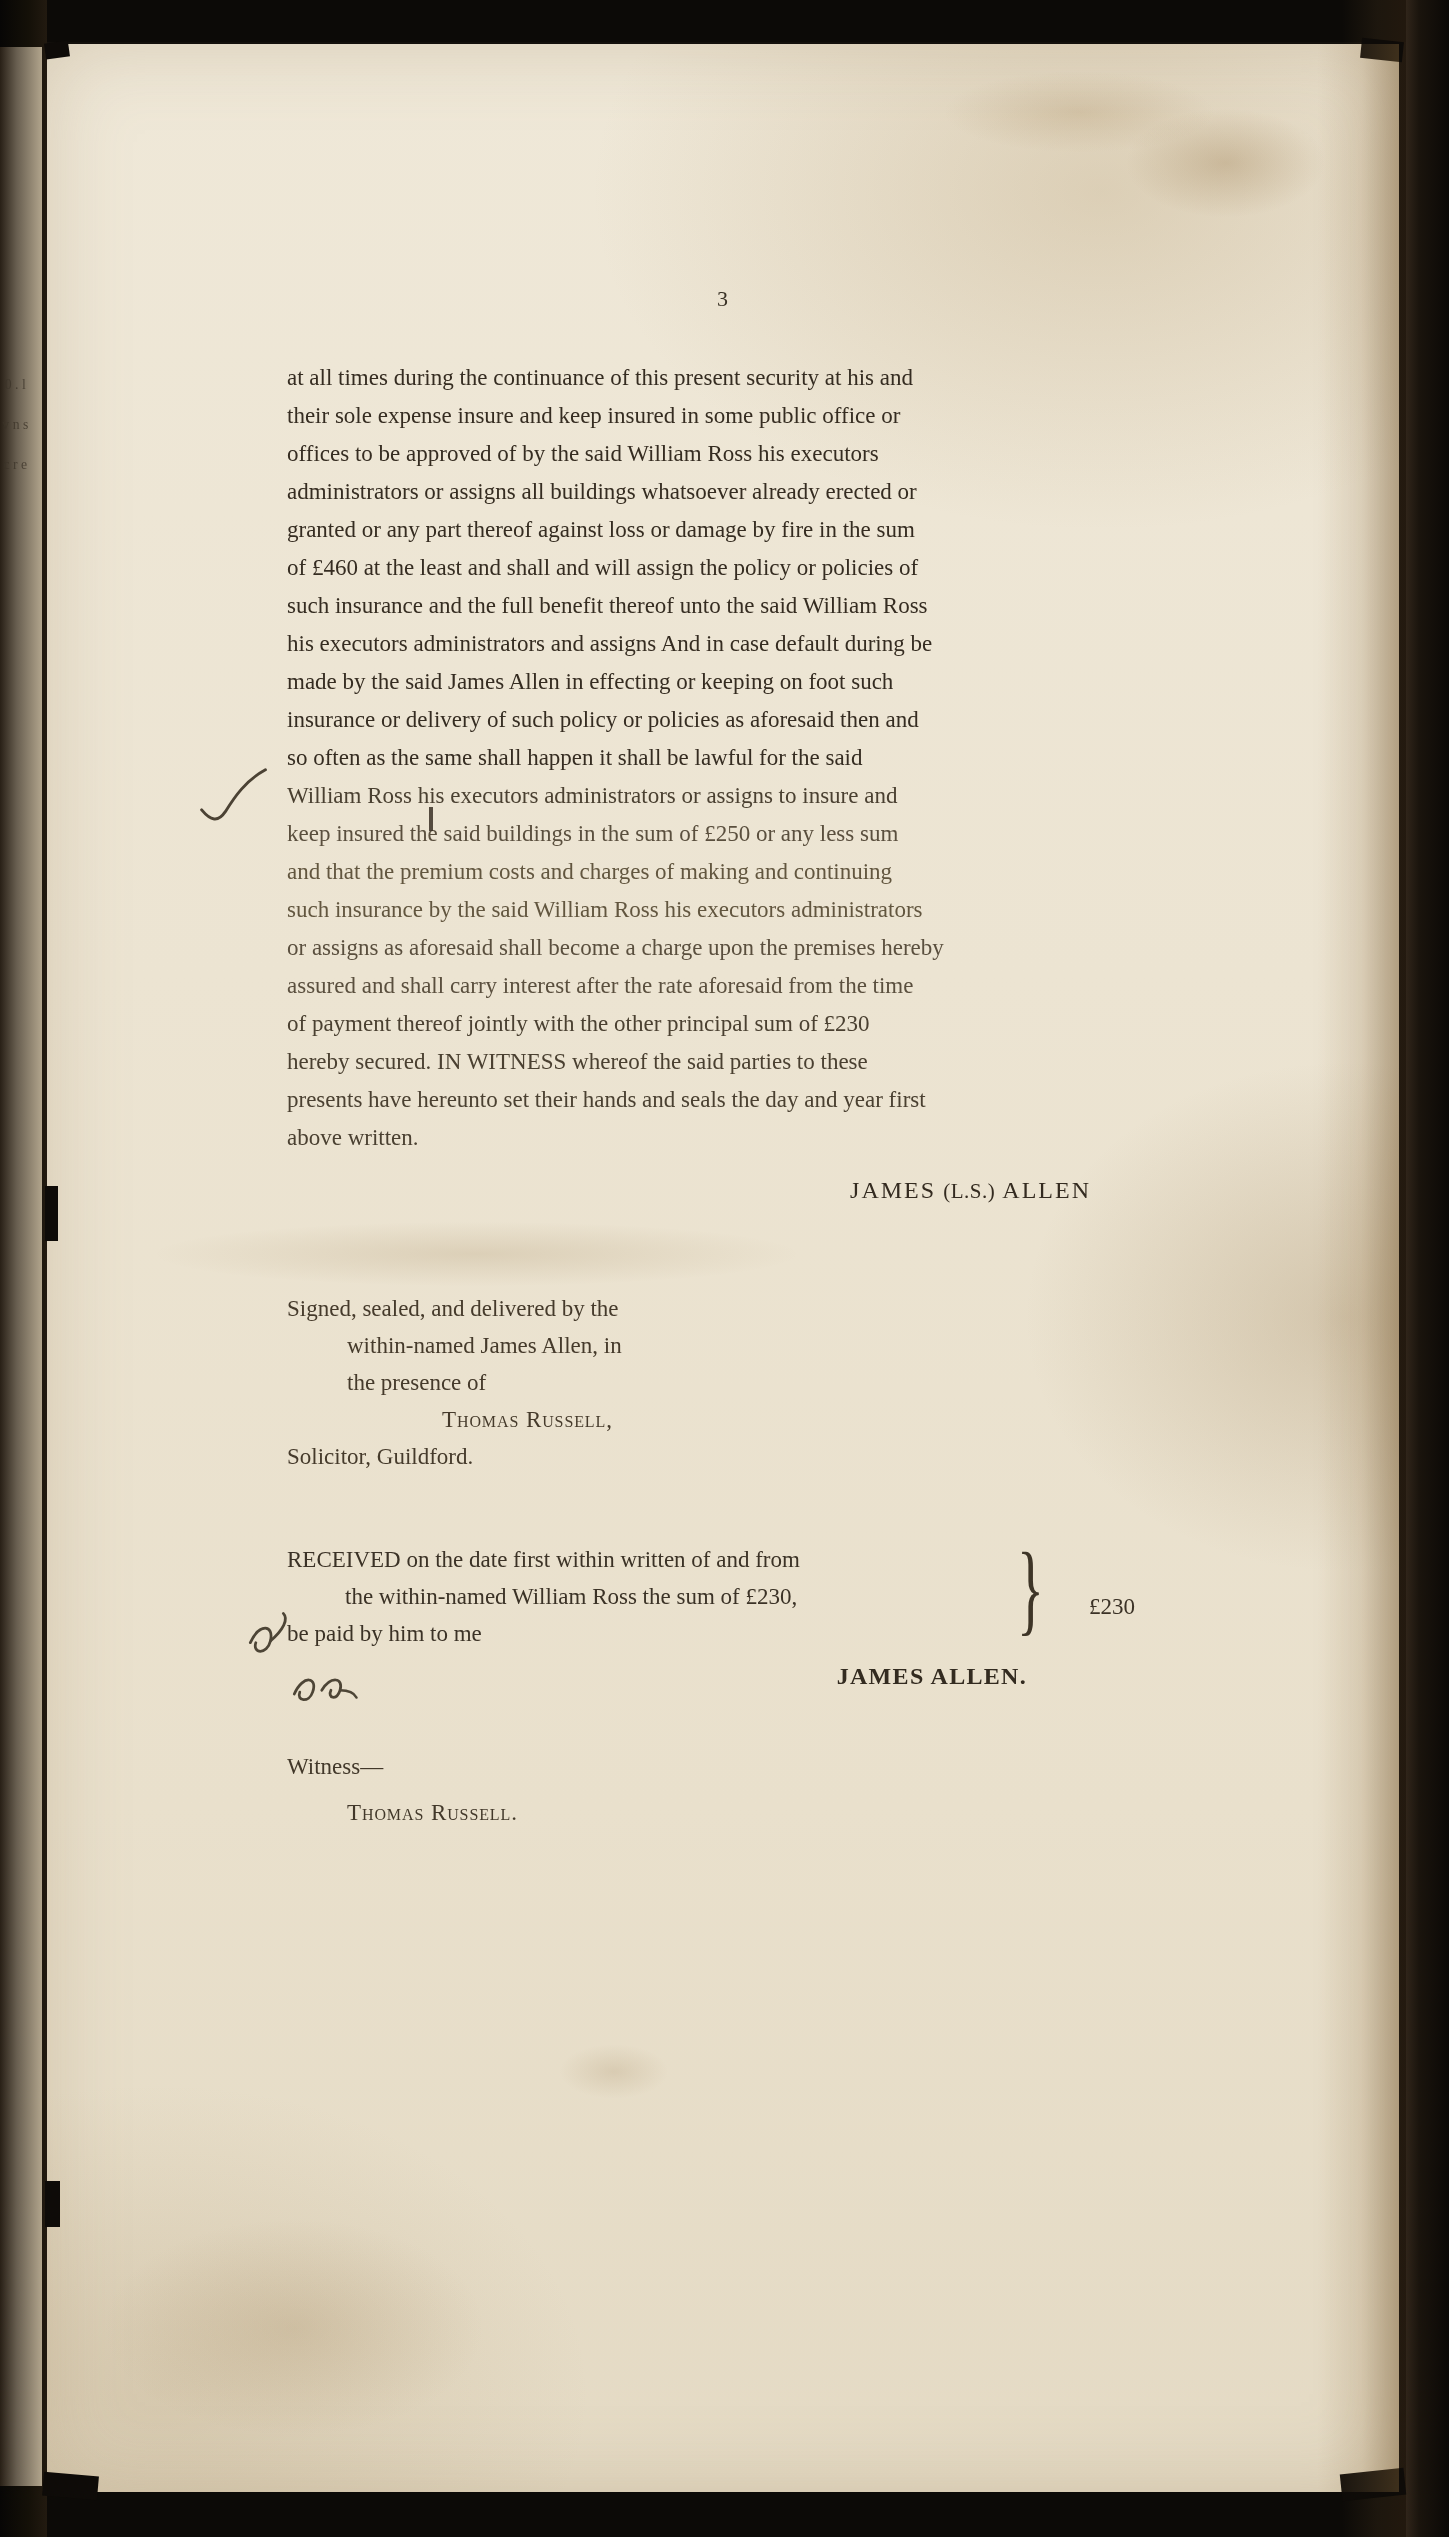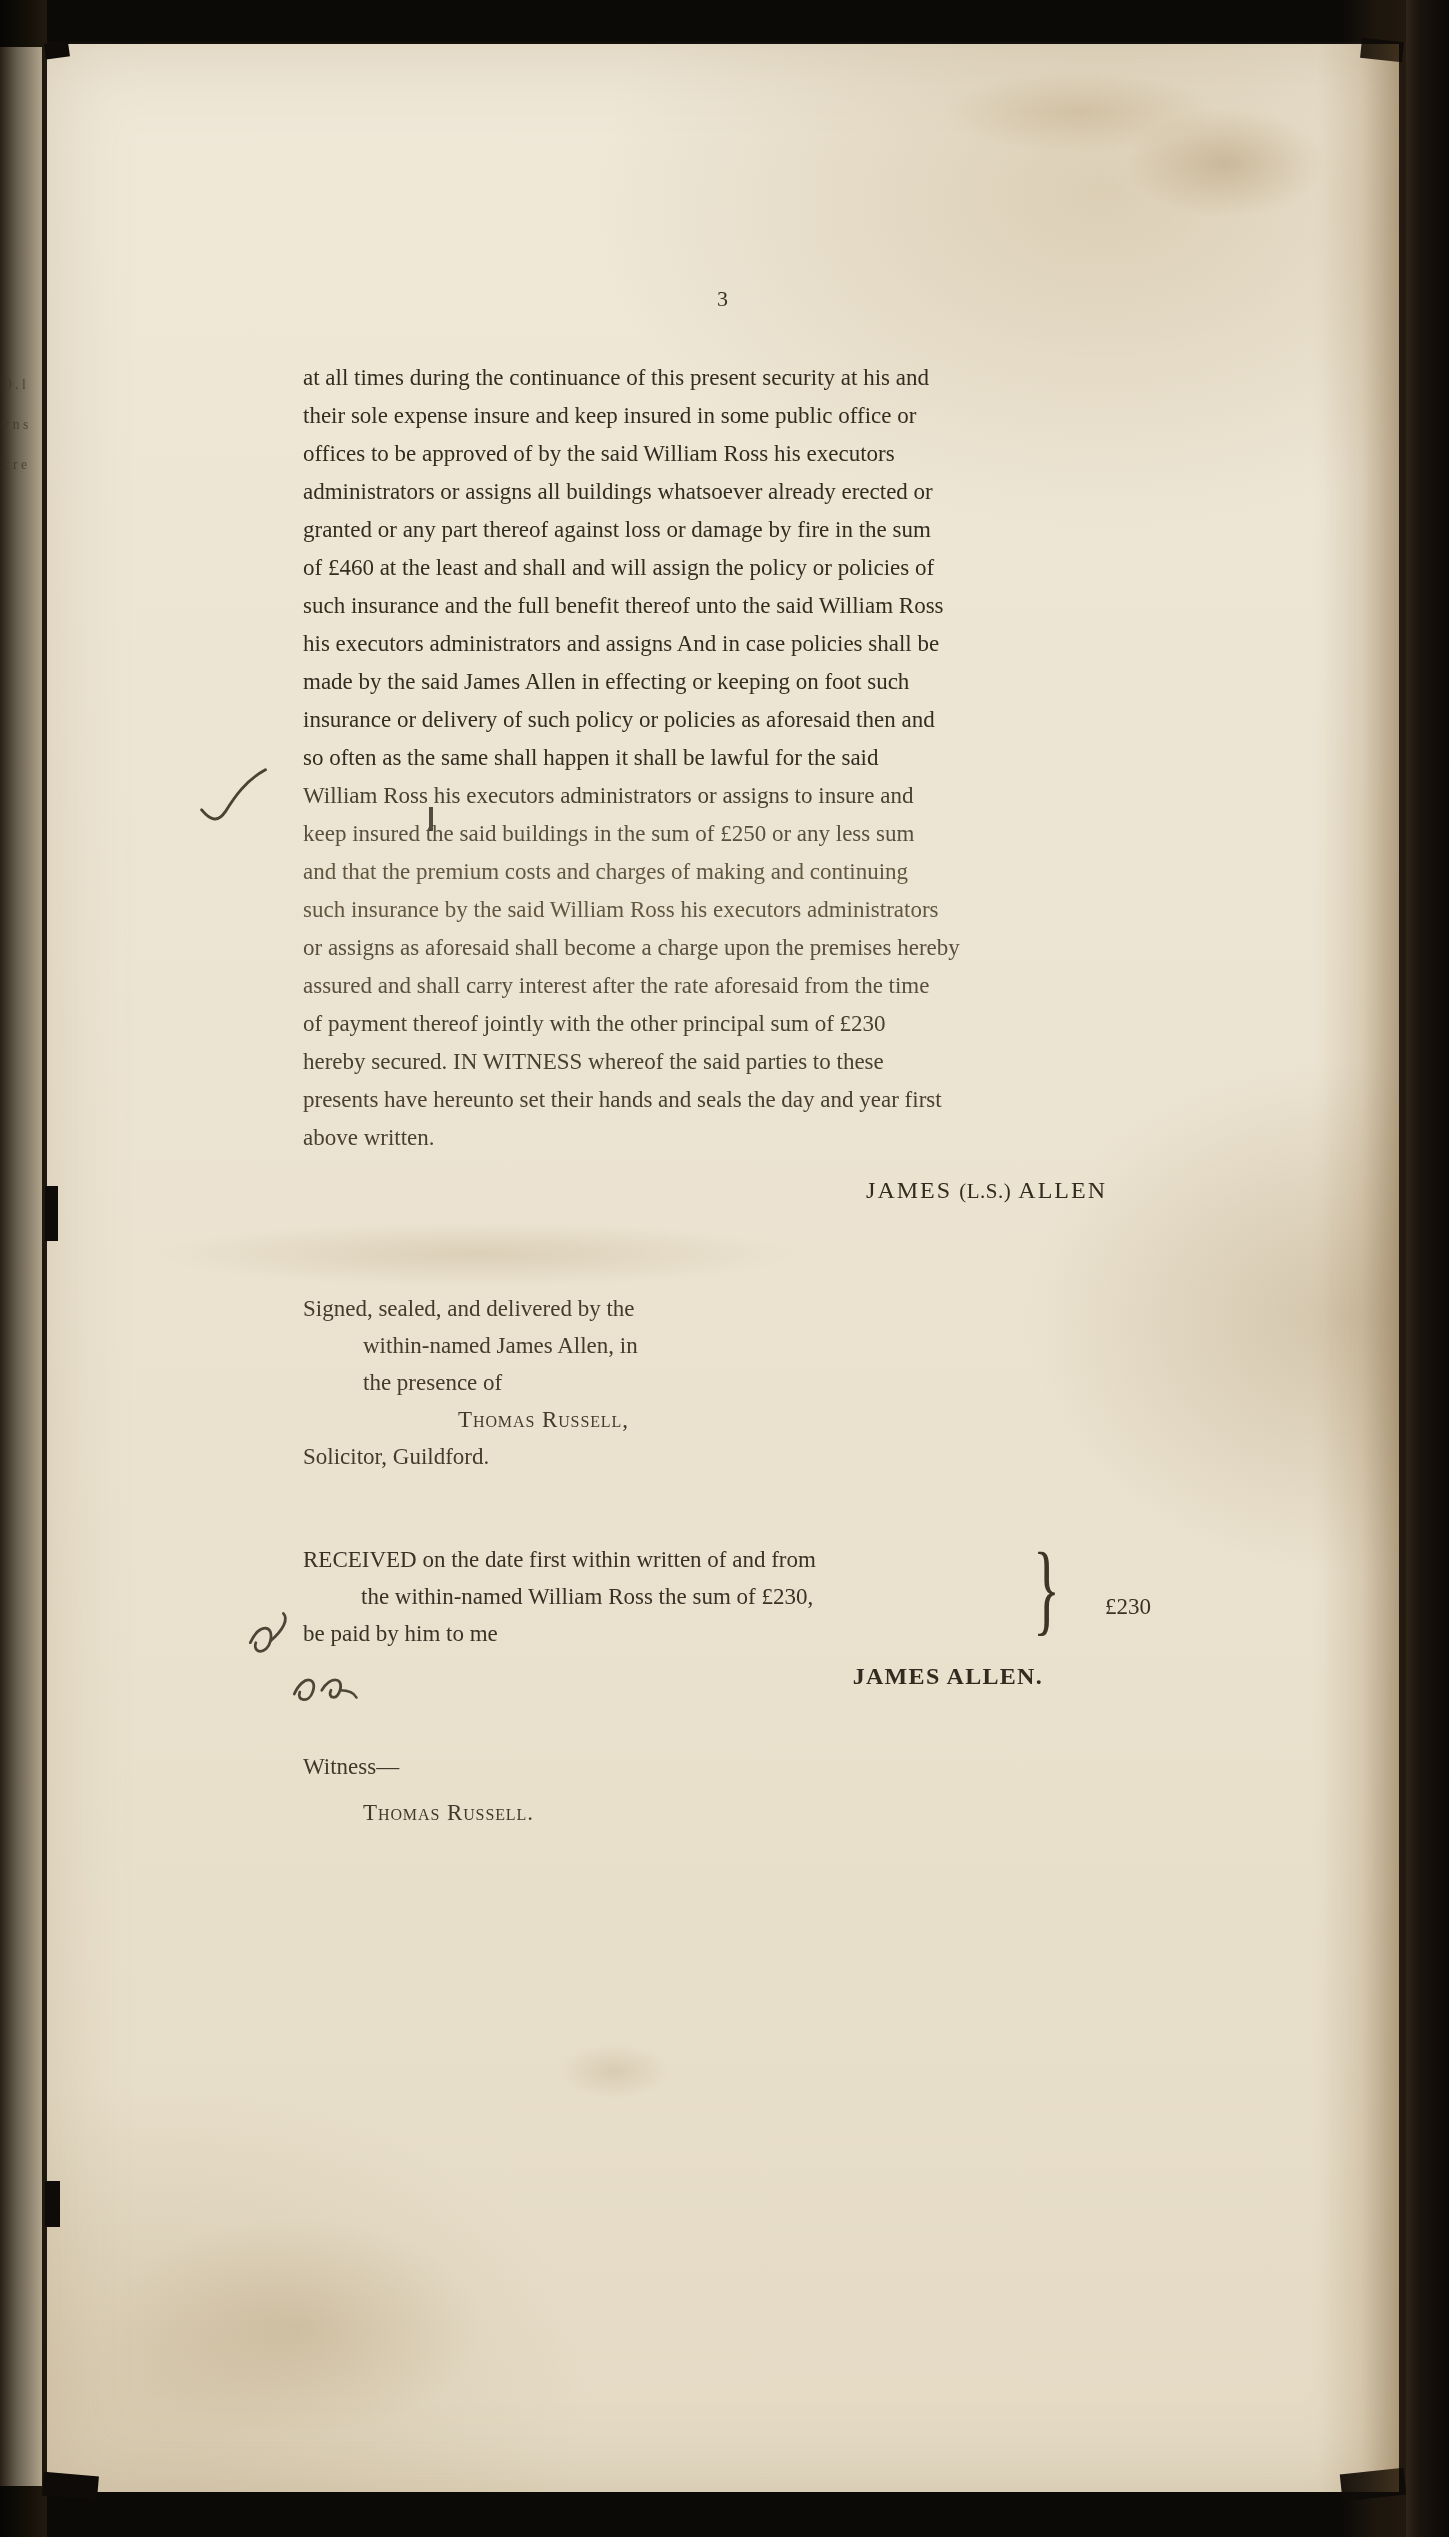--- a/index.html
+++ b/index.html
@@ -118,21 +118,21 @@
     top: 242px;
     left: 0; right: 0;
     text-align: center;
     font-size: 22px;
     color: #3a3226;
     letter-spacing: 0.9px;
   }
 
   .col {
     position: absolute;
-    left: 256px;
+    left: 240px;
     width: 859px;
     top: 315px;
     color: #332b20;
   }
 
   .body-par {
     font-size: 23px;
     line-height: 38px;
     text-align: justify;
     text-justify: inter-word;
@@ -277,21 +277,21 @@
     <div class="col">
 
       <div class="body-par">
         <span class="ln">at all times during the continuance of this present security at his and</span>
         <span class="ln">their sole expense insure and keep insured in some public office or</span>
         <span class="ln">offices to be approved of by the said William Ross his executors</span>
         <span class="ln">administrators or assigns all buildings whatsoever already erected or</span>
         <span class="ln">granted or any part thereof against loss or damage by fire in the sum</span>
         <span class="ln">of £460 at the least and shall and will assign the policy or policies of</span>
         <span class="ln">such insurance and the full benefit thereof unto the said William Ross</span>
-        <span class="ln">his executors administrators and assigns And in case policies shall be</span>
+        <span class="ln">his executors administrators and assigns And in case default during be</span>
         <span class="ln">made by the said James Allen in effecting or keeping on foot such</span>
         <span class="ln">insurance or delivery of such policy or policies as aforesaid then and</span>
         <span class="ln">so often as the same shall happen it shall be lawful for the said</span>
         <span class="ln fade1">William Ross his executors administrators or assigns to insure and</span>
         <span class="ln fade2">keep insured the said buildings in the sum of £250 or any less sum</span>
         <span class="ln fade3">and that the premium costs and charges of making and continuing</span>
         <span class="ln fade3">such insurance by the said William Ross his executors administrators</span>
         <span class="ln fade2">or assigns as aforesaid shall become a charge upon the premises hereby</span>
         <span class="ln fade2">assured and shall carry interest after the rate aforesaid from the time</span>
         <span class="ln fade1">of payment thereof jointly with the other principal sum of £230</span>

